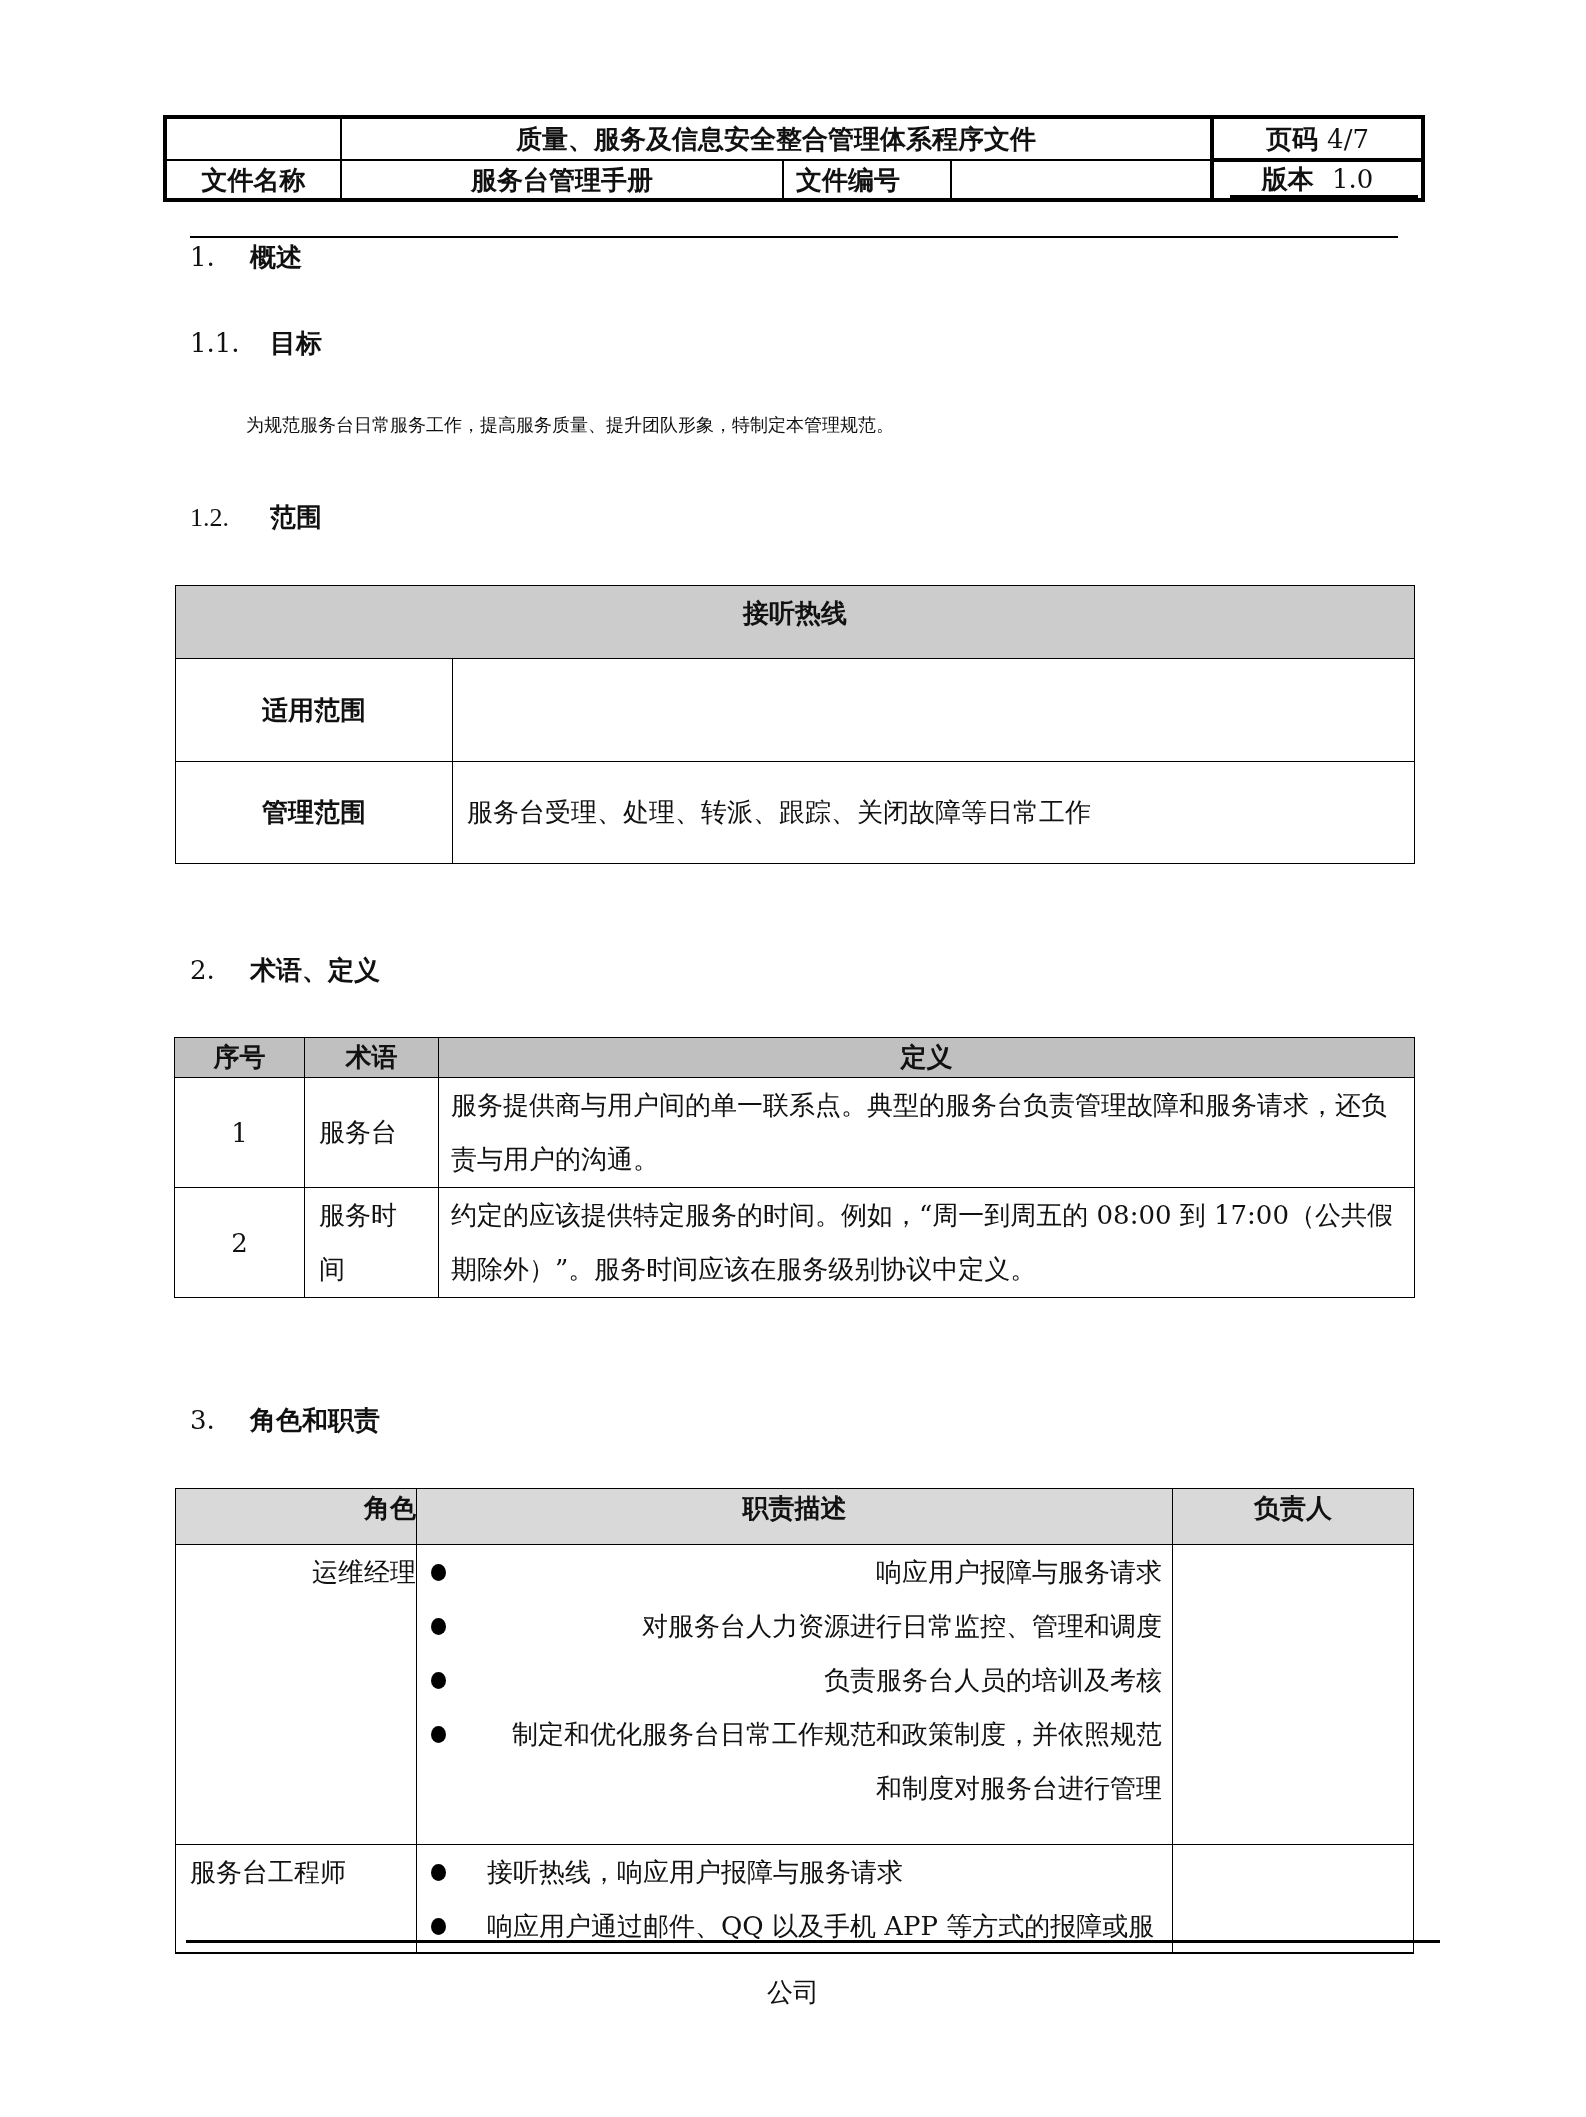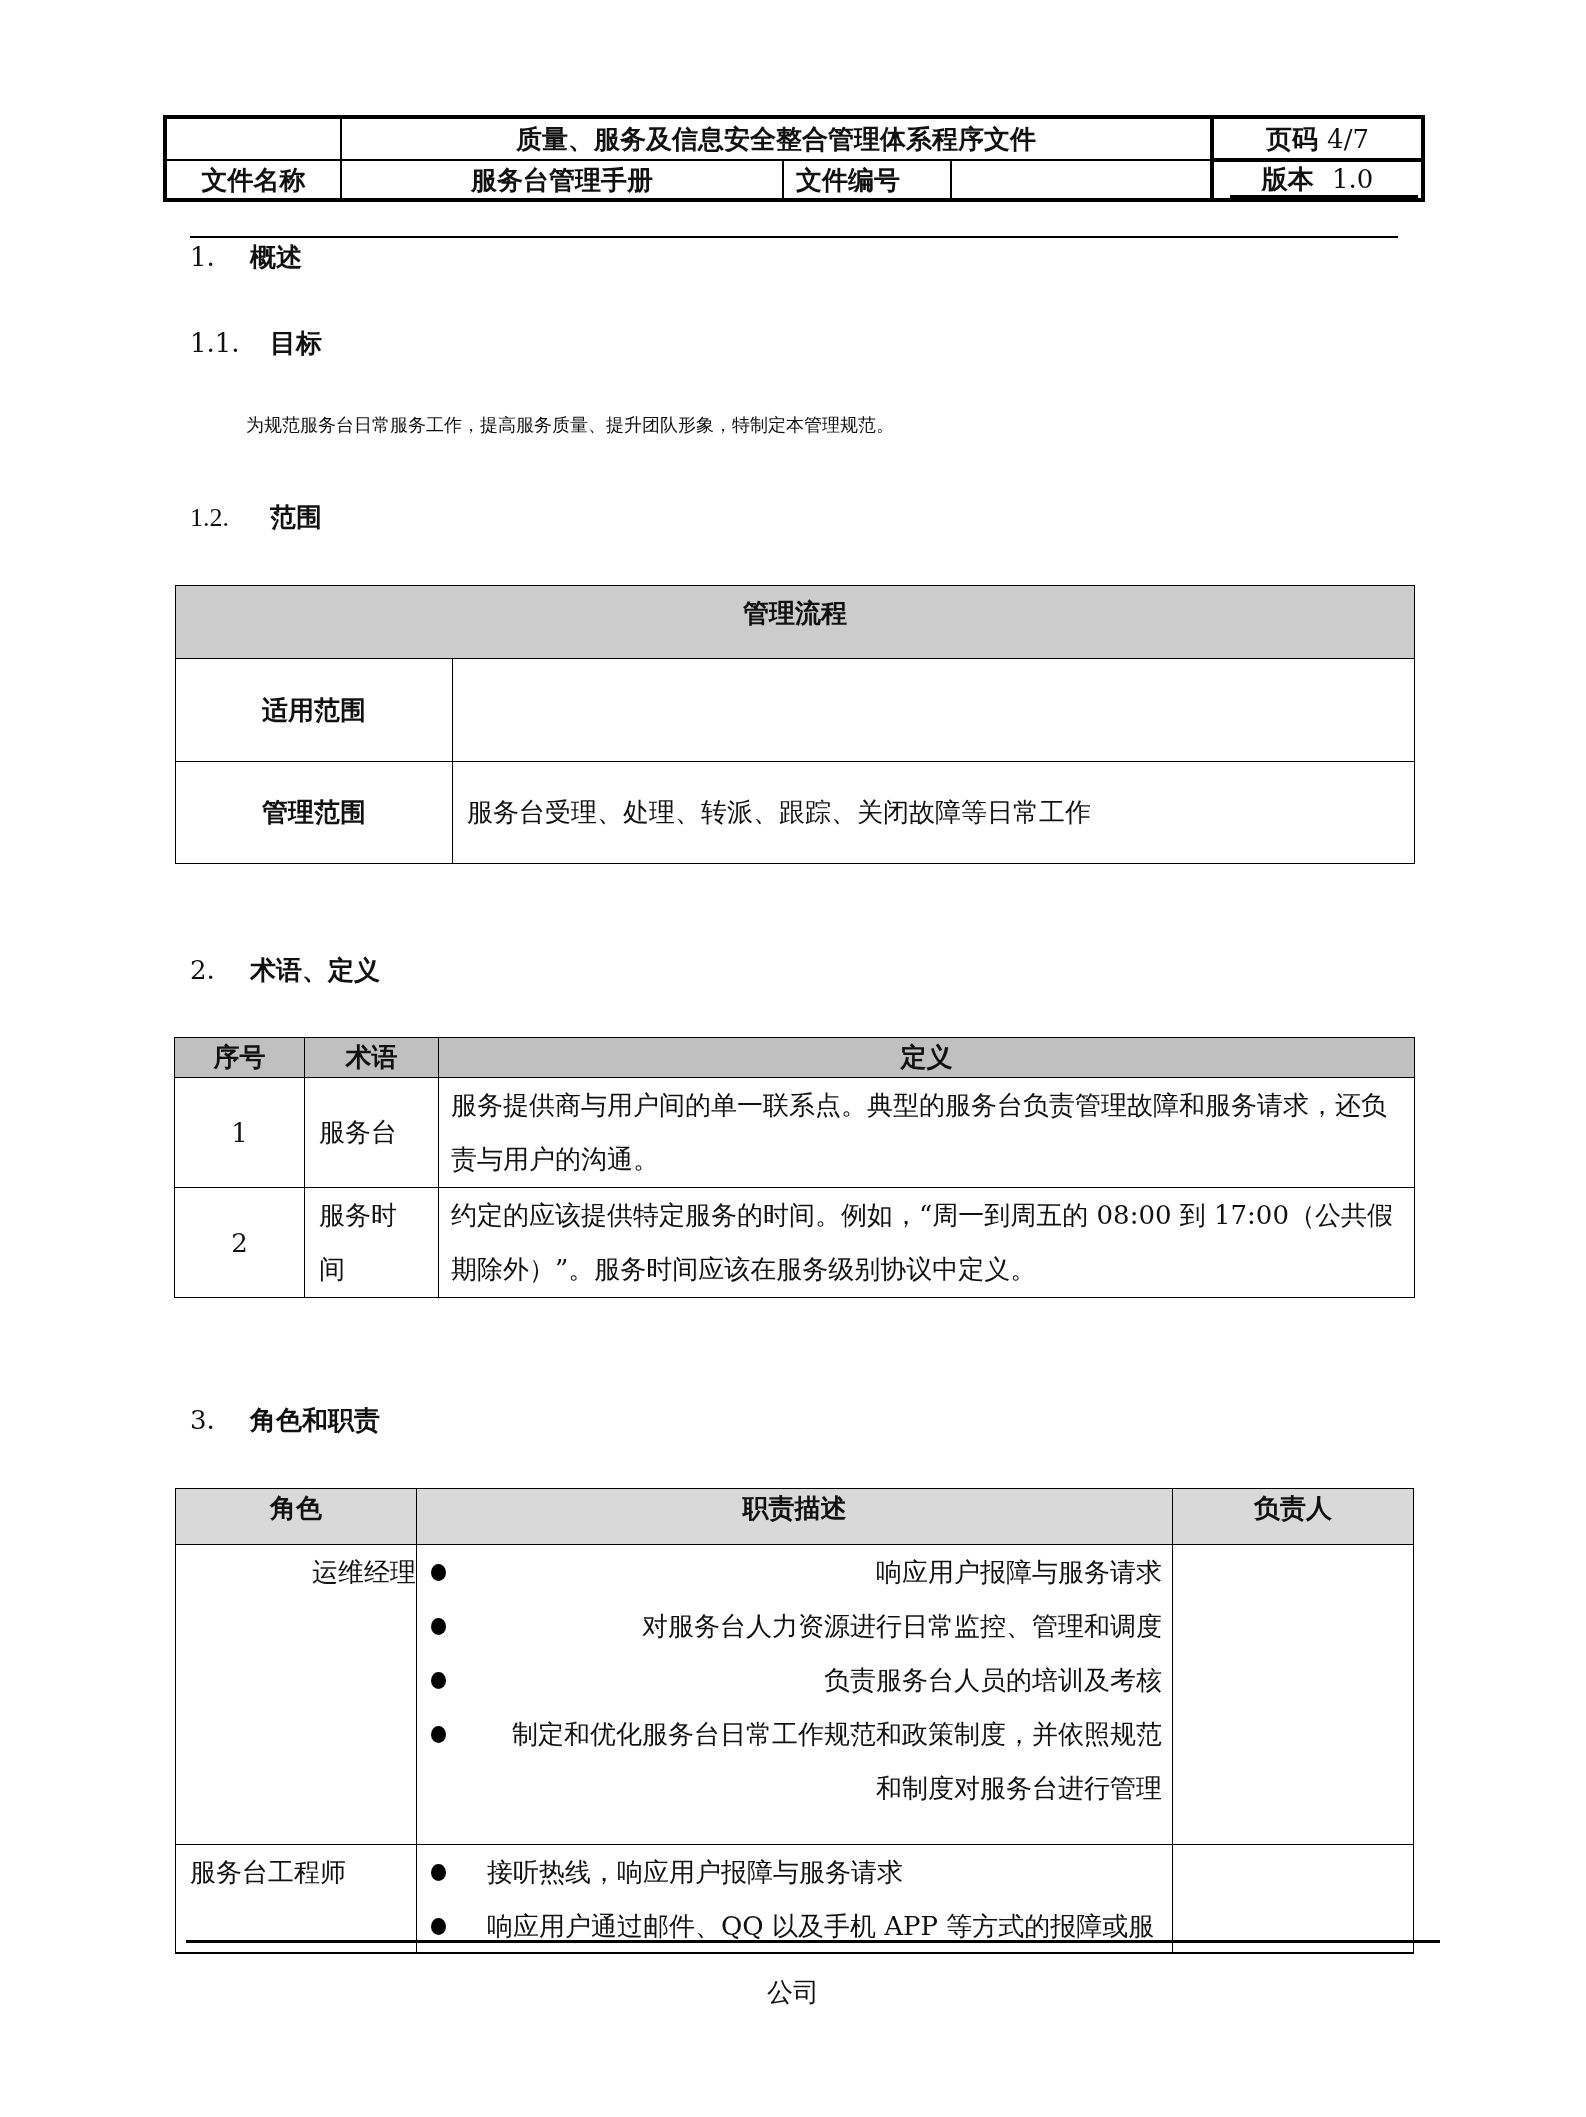--- a/index.html
+++ b/index.html
@@ -68,21 +68,21 @@
   <span class="num" style="width:80px;font-family:Liberation Serif, serif;">1.2.</span><span>范围</span>
 </div>
 
 <table class="doc" style="left:175px;top:585px;width:1239px;">
   <colgroup>
       <col style="width:277px">
       <col style="width:962px">
     </colgroup>
   <tbody>
       <tr style="height:73px;">
-    <th colspan="2" style="background:#cccccc;text-align:center;vertical-align:top;padding-top:10px;">管理流程</th>
+    <th colspan="2" style="background:#cccccc;text-align:center;vertical-align:top;padding-top:10px;">接听热线</th>
   </tr>
   <tr style="height:103px;">
     <td class="bold" style="text-align:center;vertical-align:middle;">适用范围</td>
     <td style="padding-left:14px;vertical-align:middle;"></td>
   </tr>
   <tr style="height:102px;">
     <td class="bold" style="text-align:center;vertical-align:middle;">管理范围</td>
     <td style="padding-left:14px;vertical-align:middle;">服务台受理、处理、转派、跟踪、关闭故障等日常工作</td>
   </tr>
 </tbody>
@@ -122,21 +122,21 @@
 </div>
 
 <table class="doc" style="left:175px;top:1488px;width:1238px;">
   <colgroup>
       <col style="width:241px">
       <col style="width:756px">
       <col style="width:241px">
     </colgroup>
   <tbody>
       <tr style="height:56px;background:#d9d9d9;">
-    <th style="text-align:center;padding-top:2px;">角色</th>
+    <th style="text-align:right;padding-top:2px;">角色</th>
     <th style="text-align:center;padding-top:2px;">职责描述</th>
     <th style="text-align:center;padding-top:2px;">负责人</th>
   </tr>
   <tr style="height:300px;text-align:right;">
     <td style="padding-left:14px;line-height:54px;">运维经理</td>
     <td style="padding-right:10px;">
       <div class="bullet-item"><span class="dot"></span><span>响应用户报障与服务请求</span></div>
       <div class="bullet-item"><span class="dot"></span><span>对服务台人力资源进行日常监控、管理和调度</span></div>
       <div class="bullet-item"><span class="dot"></span><span>负责服务台人员的培训及考核</span></div>
       <div class="bullet-item"><span class="dot"></span><span>制定和优化服务台日常工作规范和政策制度，并依照规范和制度对服务台进行管理</span></div>

